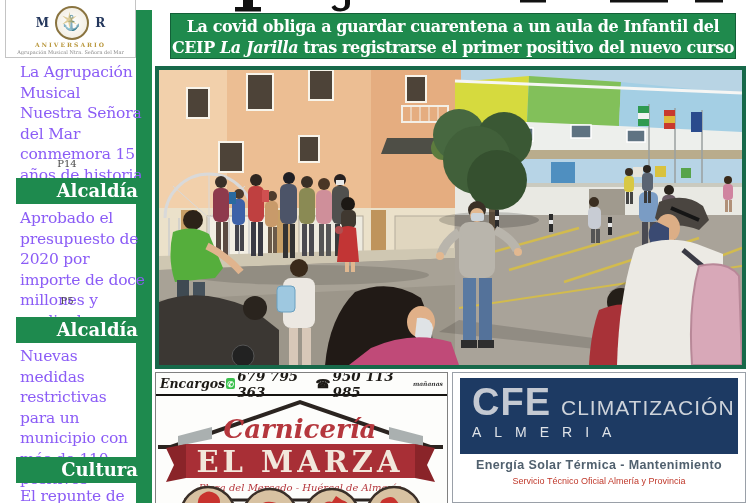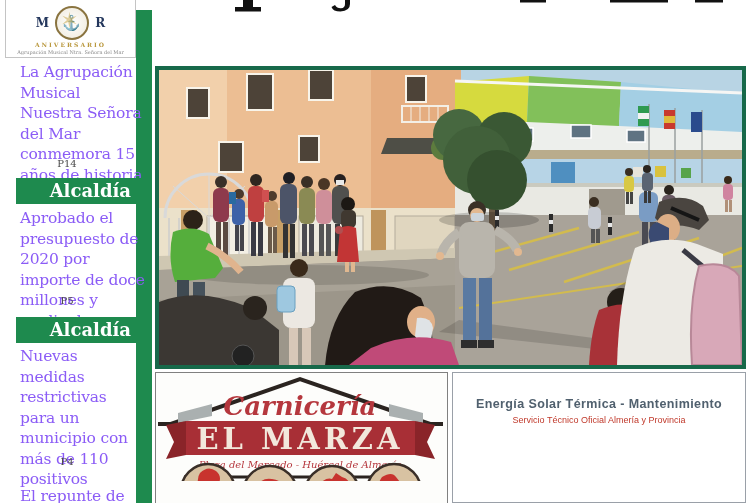--- a/index.html
+++ b/index.html
@@ -16,21 +16,21 @@
                  display:flex;align-items:center;justify-content:center;position:relative;
                  color:#23365c;font-size:15px;background:radial-gradient(#ffffff,#efe9da);}
   .emblem-star{position:absolute;font-size:22px;color:#c8a84a;opacity:.55;top:0px;left:3px;}
   .logo-anniv{font-size:6px;letter-spacing:2px;color:#b9973c;font-weight:bold;margin-top:1px;}
   .logo-cap{font-size:5px;color:#8a8a8a;margin-top:1px;white-space:nowrap;}
   .side-item{position:absolute;left:20px;width:126px;font-size:15.5px;line-height:20.5px;
              color:#8b5cf6;letter-spacing:-0.2px;}
   .page-ref{position:absolute;left:8px;width:118px;text-align:center;font-size:10px;color:#4a4a4a;}
   .section-header{position:absolute;left:16px;width:136px;height:26px;background:#1e8a4e;
                   color:#fff;font-weight:bold;font-size:18px;text-align:right;line-height:25px;
-                  padding-right:21px;box-sizing:border-box;}
+                  padding-right:14px;box-sizing:border-box;}
   
   .top-frags{position:absolute;left:155px;top:0;width:591px;height:13px;}
   .subhead{position:absolute;left:170px;top:13px;width:566px;height:46px;background:#1f8a4d;
            border:1px solid #136038;box-sizing:border-box;color:#fff;text-align:center;
            font-size:16px;font-weight:bold;line-height:21px;letter-spacing:-0.4px;padding-top:2px;}
   .subhead .it{font-style:italic;}
   
   .photo{position:absolute;left:155px;top:66px;width:583px;height:295px;
          border:4px solid #17694a;overflow:hidden;background:#b8d4e4;}
   
@@ -44,21 +44,21 @@
   .enc-phone{font-size:13.5px;}
   .enc-spacer{flex:1;}
   .ph-icon{font-size:12px;font-style:normal;margin-right:2px;}
   .enc-note{font-size:6px;color:#3a3a3a;margin-left:2px;}
   .ad-hvac{position:absolute;left:452px;top:372px;width:292px;height:129px;
            border:1px solid #9aa0a8;background:#fff;font-family:"Liberation Sans", sans-serif;}
   .hvac-navy{margin:5px 7px 0;height:76px;background:#1d3a63;padding:5px 0 0 12px;box-sizing:border-box;}
   .hvac-brand{font-size:38px;font-weight:bold;letter-spacing:1px;color:#c4c9d2;line-height:38px;display:inline-block;}
   .hvac-brandsuffix{font-size:21px;color:#ced3da;margin-left:10px;letter-spacing:1px;}
   .hvac-region{margin-top:3px;font-size:14px;letter-spacing:13px;color:#dfe3e8;font-weight:300;}
-  .hvac-services{margin-top:23px;text-align:center;font-size:12.5px;line-height:17px;
+  .hvac-services{margin-top:3px;text-align:center;font-size:12.5px;line-height:17px;
                  font-weight:bold;color:#50606e;letter-spacing:0.4px;}
   .hvac-footer{margin-top:2px;text-align:center;font-size:9px;color:#c0392b;}
   
   .bsvg{display:block;}
 </style>
 </head>
 <body>
 
 <div class="page">
 
@@ -78,31 +78,36 @@
   <div class="page-ref" style="top:158px;">P14</div>
 
   <div class="section-header" style="top:178px;">Alcaldía</div>
   <div class="side-item" style="top:208px;">Aprobado el presupuesto de 2020 por importe de doce millones y medio de euros</div>
   <div class="page-ref" style="top:295px;">P5</div>
 
   <div class="section-header" style="top:317px;">Alcaldía</div>
   <div class="side-item" style="top:346px;">Nuevas medidas restrictivas para un municipio con más de 110 positivos</div>
   <div class="page-ref" style="top:440px;margin-top:16px;">P4</div>
 
+  <div class="section-header" style="top:457px;">Cultura</div>
   <div class="side-item" style="top:486px;">El repunte de</div>
 
   <svg class="top-frags" viewBox="0 0 591 13">
     <rect x="88" y="0" width="10" height="7" fill="#111"></rect>
     <rect x="80" y="7" width="26" height="4.5" fill="#111"></rect>
     <path d="M195,0 L195,4 Q195,11 185.5,11.5 Q178,11.5 176.5,7 L180,5 Q182,8.5 186,8.3 Q190,8 190,4 L190,0 Z" fill="#111"></path>
     <rect x="365" y="0" width="26" height="2.5" fill="#111"></rect>
     <rect x="455" y="0" width="58" height="2.5" fill="#111"></rect>
     <rect x="540" y="0" width="28" height="2.5" fill="#111"></rect>
   </svg>
 
+  <div class="subhead">
+    <div>La covid obliga a guardar cuarentena a un aula de Infantil del</div>
+    <div><span>CEIP </span><span class="it">La Jarilla</span><span> tras registrarse el primer positivo del nuevo curso</span></div>
+  </div>
 
   <div class="photo">
     <svg class="bsvg" width="583" height="295" viewBox="0 0 583 295">
 
       <rect x="0" y="0" width="583" height="140" fill="#b8d4e4"></rect>
 
       <g>
         <rect x="0" y="0" width="302" height="150" fill="#ecbe93"></rect>
         <rect x="0" y="0" width="68" height="158" fill="#f2d0ab"></rect>
         <rect x="212" y="0" width="90" height="148" fill="#e5ad80"></rect>
@@ -349,20 +354,29 @@
         <path d="M498,152 q-10,4 -8,16 l4,10 q10,4 16,-2 l0,-18 z" fill="#3a4a72"></path>
         <line x1="512" y1="138" x2="540" y2="150" stroke="#151515" stroke-width="4"></line>
         <path d="M476,178 q30,-14 62,-4 l26,10 0,111 -106,0 q2,-70 18,-117 z" fill="#eceae4"></path>
         <line x1="524" y1="180" x2="548" y2="200" stroke="#3a3a44" stroke-width="5"></line>
         <path d="M540,196 q28,-6 40,10 l3,89 -50,0 q-4,-60 7,-99 z" fill="#d8a8b8" stroke="#b88898" stroke-width="2"></path>
       </g>
     </svg>
   </div>
 
   <div class="ad-butcher">
+    <div class="enc-strip">
+      <span class="enc-label">Encargos</span>
+        <span class="wa-icon">✆</span>
+        <span class="enc-phone">679 795 363</span>
+      <span class="enc-spacer"></span>
+      <span class="ph-icon">☎</span>
+        <span class="enc-phone">950 113 985</span>
+        <span class="enc-note">mañanas</span>
+    </div>
     <svg class="bsvg" width="289" height="108" viewBox="0 0 289 108">
       <polyline points="12,52 144,6 277,52" stroke="#2b2420" stroke-width="4" fill="none"></polyline>
       <polygon points="22,40 56,31 56,43 22,50" fill="#aab0b0"></polygon>
       <polygon points="233,31 267,40 267,50 233,43" fill="#aab0b0"></polygon>
       <rect x="2" y="49" width="12" height="4" fill="#2b2420"></rect>
         <rect x="275" y="49" width="12" height="4" fill="#2b2420"></rect>
       <text x="144" y="42" text-anchor="middle" font-family="DejaVu Serif, serif" font-style="italic" font-weight="bold" font-size="26" fill="#b5373d">Carnicería</text>
       <polygon points="10,52 30,48 30,82 10,86 18,69" fill="#8a2429"></polygon>
       <polygon points="279,52 259,48 259,82 279,86 271,69" fill="#8a2429"></polygon>
       <rect x="30" y="48" width="229" height="34" fill="#a82f36"></rect>
@@ -376,19 +390,23 @@
         <circle cx="238" cy="118" r="27" fill="#d8c2a2" stroke="#3a2f28" stroke-width="2.5"></circle>
         <path d="M44,100 q8,-8 16,-2 q6,5 3,12 l5,4 -7,1 q-2,6 -9,5 q-9,-1 -10,-9 q-1,-7 2,-11 z" fill="#c8332e"></path>
         <path d="M100,114 q6,-10 16,-8 q12,2 14,10 q2,8 -4,12 l-22,0 q-6,-6 -4,-14 z" fill="#c8332e"></path>
         <path d="M162,112 q8,-8 14,-6 l4,-6 6,4 q8,2 8,10 l-2,10 -24,2 q-8,-8 -6,-14 z" fill="#c8332e"></path>
         <path d="M226,104 q10,-6 14,0 l8,10 -4,8 -20,4 q-6,-10 2,-22 z" fill="#c8332e"></path>
       </g>
     </svg>
   </div>
 
   <div class="ad-hvac">
+    <div class="hvac-navy">
+      <span class="hvac-brand">CFE</span><span class="hvac-brandsuffix">CLIMATIZACIÓN</span>
+      <div class="hvac-region">ALMERIA</div>
+    </div>
     <div class="hvac-services">
       <div>Energía Solar Térmica - Mantenimiento</div>
     </div>
     <div class="hvac-footer">Servicio Técnico Oficial Almería y Provincia</div>
   </div>
 
 </div>
 
 </body></html>

